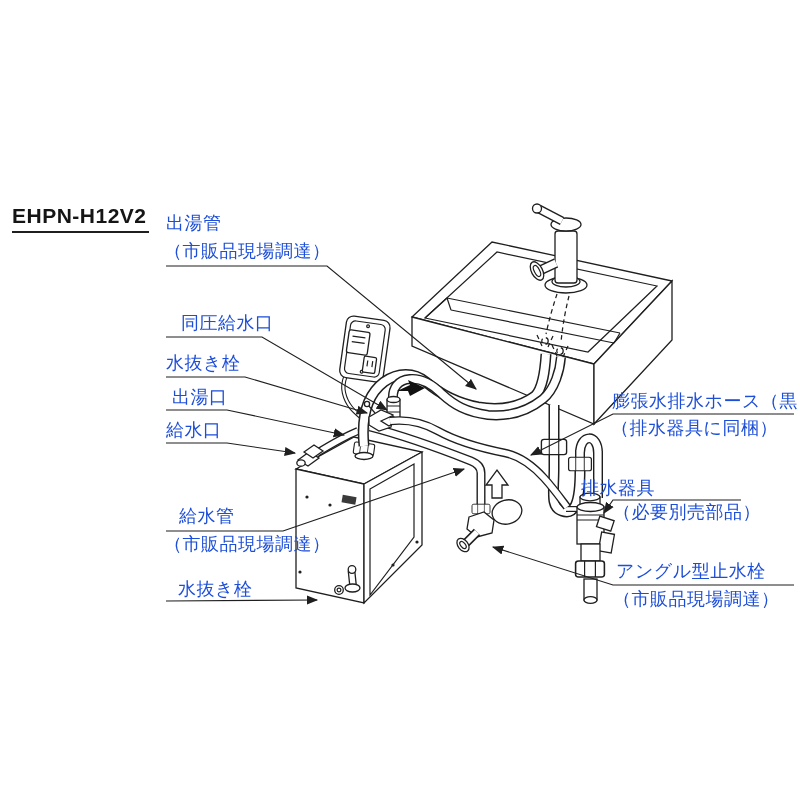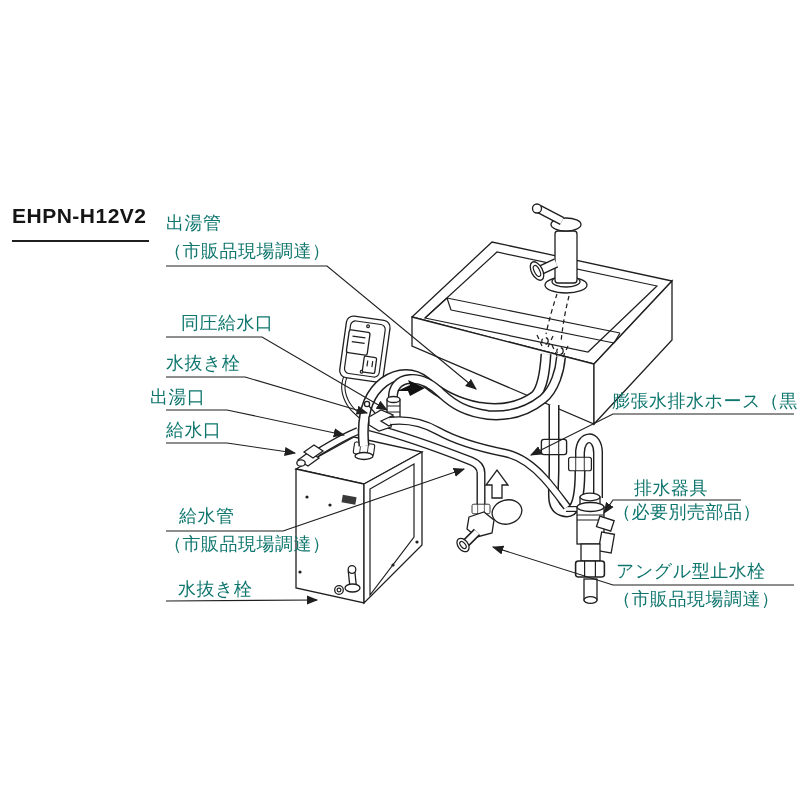--- a/index.html
+++ b/index.html
@@ -1,22 +1,22 @@
 <!DOCTYPE html>
 <html><head>
 <meta charset="utf-8">
 <style>
   html,body{margin:0;padding:0;background:#fff;width:800px;height:800px;overflow:hidden;}
   #stage{position:relative;width:800px;height:800px;background:#fff;
          font-family:"Liberation Sans","DejaVu Sans",sans-serif;color:#151515;}
   svg{position:absolute;left:0;top:0;}
-  .lbl{position:absolute;white-space:nowrap;font-size:18px;line-height:22px;color:#0f766e;
+  .lbl{position:absolute;white-space:nowrap;font-size:18px;line-height:22px;color:#1d4ed8;
        letter-spacing:0.5px;text-align:center;}
   .ttl{position:absolute;left:12px;top:204px;font-size:21px;font-weight:bold;
-       letter-spacing:0.5px;border-bottom:2px solid #1f1f1f;padding:0 2px 12px 0;}
+       letter-spacing:0.5px;border-bottom:2px solid #1f1f1f;padding:0 2px 3px 0;}
   
   .pk{stroke:#1f1f1f;fill:none;stroke-linecap:butt;}
   .pw{stroke:#ffffff;fill:none;stroke-linecap:butt;}
   .ln{stroke:#1f1f1f;fill:none;stroke-width:1.2;}
   .wf{fill:#ffffff;stroke:#1f1f1f;stroke-width:1.3;}
   .ld{stroke:#1f1f1f;stroke-width:1.15;fill:none;marker-end:url(#arw);}
   .dsh{stroke:#1f1f1f;stroke-width:1.25;fill:none;stroke-dasharray:4.5,3.5;}
 </style>
 </head>
 <body>
@@ -209,25 +209,26 @@
       <path class="ld" d="M794,585 L613,585 L493,547"></path>
     </g>
   </svg>
 
   <div class="ttl">EHPN-H12V2</div>
 
   <div class="lbl" style="left:166px;top:212px">出湯管</div>
   <div class="lbl" style="left:164px;top:240px">（市販品現場調達）</div>
   <div class="lbl" style="left:181px;top:312px">同圧給水口</div>
   <div class="lbl" style="left:166px;top:352px">水抜き栓</div>
-  <div class="lbl" style="left:150px;top:386px">出湯口</div>
+  <div class="lbl" style="left:172px;top:386px">出湯口</div>
   <div class="lbl" style="left:166px;top:419px">給水口</div>
   <div class="lbl" style="left:179px;top:505px">給水管</div>
   <div class="lbl" style="left:164px;top:533px">（市販品現場調達）</div>
   <div class="lbl" style="left:178px;top:578px">水抜き栓</div>
 
   <div class="lbl" style="left:612px;top:390px">膨張水排水ホース（黒）</div>
-  <div class="lbl" style="left:634px;top:477px">排水器具</div>
+  <div class="lbl" style="left:611px;top:417px">（排水器具に同梱）</div>
+  <div class="lbl" style="left:581px;top:477px">排水器具</div>
   <div class="lbl" style="left:613px;top:501px">（必要別売部品）</div>
   <div class="lbl" style="left:616px;top:560px">アングル型止水栓</div>
   <div class="lbl" style="left:613px;top:588px">（市販品現場調達）</div>
 
 </div>
 
 </body></html>

